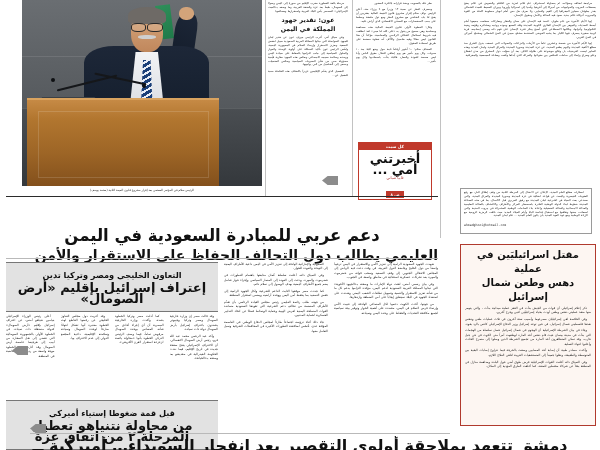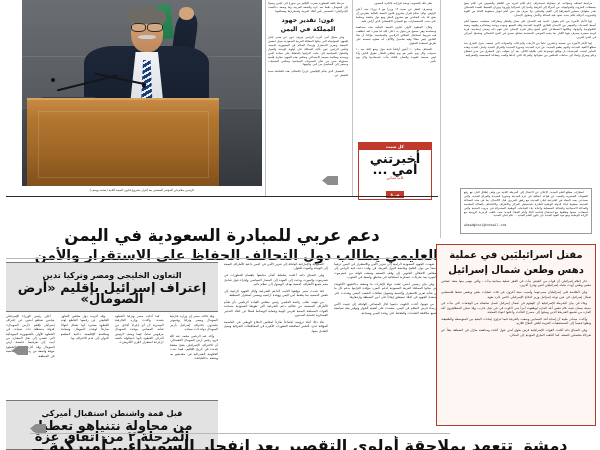--- a/index.html
+++ b/index.html
@@ -159,21 +159,21 @@
   .sub-head-1{font-size:8.2px;line-height:11.5px;font-weight:bold;color:#111;}
   .sub-head-2{font-size:13px;line-height:11px;font-weight:bold;color:#111;}
 
   .inline-head{
     font-size:6.2px;line-height:8.5px;font-weight:bold;text-align:center;color:#111;
     margin:2px 0 2.5px 0;
   }
 
   
   .red-box{
-    position:absolute;right:4px;top:244px;width:160px;height:182px;
+    position:absolute;right:4px;top:244px;width:136px;height:182px;
     border:1.1px solid #b03a2e;background:#fdf6f2;box-sizing:border-box;padding:3px 4px;
   }
   .red-title{
     font-size:10px;line-height:13.5px;font-weight:bold;text-align:center;color:#111;
     margin-bottom:3px;
   }
 
   
   .bottom-head{
     position:absolute;left:0;top:436px;width:600px;text-align:center;
@@ -311,21 +311,21 @@
           <p>وقد أعربت دول مجلس التعاون الخليجي عن رفضها القاطع لهذه الخطوة معتبرة أنها تشكل انتهاكاً صارخاً لوحدة الصومال وسيادته وسلامته الإقليمية، داعية المجتمع الدولي إلى عدم الاعتراف بها.</p>
         </div>
         <div class="col-text" style="flex:1;overflow:hidden;">
           <p>أعلن رئيس الوزراء الإسرائيلي بنيامين نتنياهو أمس، عن اعتراف إسرائيل بإقليم «أرض الصومال» كدولة مستقلة ذات سيادة، في الخطوة الأولى بالجمهورية الصومالية التي تقضي إلى نقل السفارة من أبيب إلى هرجيسا عاصمة أرض الصومال وقد أثارت هذه الخطوة موجة واسعة من ردود الفعل الغاضبة في المنطقة.</p>
         </div>
       </div>
 
       <div class="arrow" style="left:6px;top:84px;"></div>
 
       <div class="sub-head-box" style="margin-top:28px;">
-        <div class="sub-head-1">قبل قمة واشنطن استقبال أميركي</div>
+        <div class="sub-head-1">قبل قمة ضغوطا إستياء أميركي</div>
         <div class="sub-head-2">من محاولة نتنياهو تعطيل المرحلة ٢ من اتفاق غزة</div>
       </div>
 
       <div style="display:flex;gap:6px;margin-top:2.5px;height:34px;overflow:hidden;">
         <div class="col-text" style="flex:1;overflow:hidden;">
           <p>ومن المقرر أن يعقد اللقاء قمة في واشنطن خلال الأسبوع المقبل، حيث يتوقع أن يمارس الرئيس الأميركي ضغوطاً مباشرة على نتنياهو من أجل الالتزام بالجدول الزمني المتفق عليه.</p>
         </div>
         <div class="col-text" style="flex:1;overflow:hidden;">
           <p>وبحسب المصادر، فإن الإدارة الأميركية تعتبر أن المماطلة الإسرائيلية تهدد بانهيار الاتفاق برمته، وتضع واشنطن في موقف حرج أمام الوسطاء الإقليميين الذين بذلوا جهوداً كبيرة للتوصل إليه.</p>
         </div>

